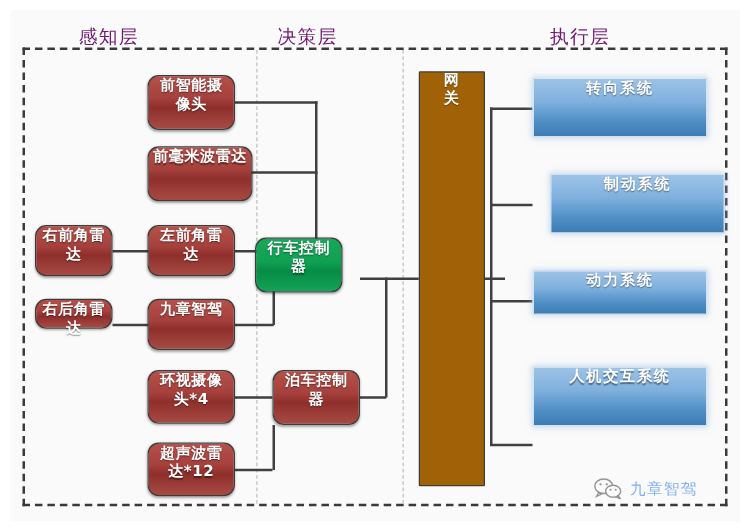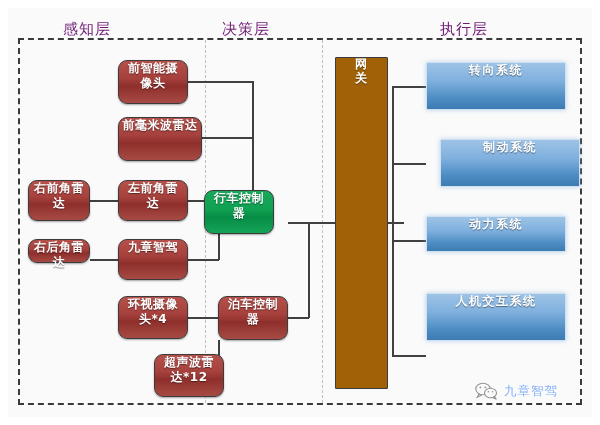--- a/index.html
+++ b/index.html
@@ -193,21 +193,21 @@
   </div>
   <div class="node red" style="left:28px; top:239px; width:62px; height:24px;">
     <span>右后角雷达</span>
   </div>
   <div class="node red" style="left:118px; top:239px; width:70px; height:41px;">
     <span>九章智驾</span>
   </div>
   <div class="node red" style="left:118px; top:296px; width:70px; height:43px;">
     <span>环视摄像头*4</span>
   </div>
-  <div class="node red" style="left:118px; top:354px; width:70px; height:43px;margin-left:36px;">
+  <div class="node red" style="left:118px; top:354px; width:70px; height:43px;">
     <span>超声波雷达*12</span>
   </div>
 
   <div class="node green" style="left:204px; top:190px; width:70px; height:44px;">
     <span>行车控制器</span>
   </div>
   <div class="node red" style="left:218px; top:296px; width:70px; height:44px;">
     <span>泊车控制器</span>
   </div>
 

